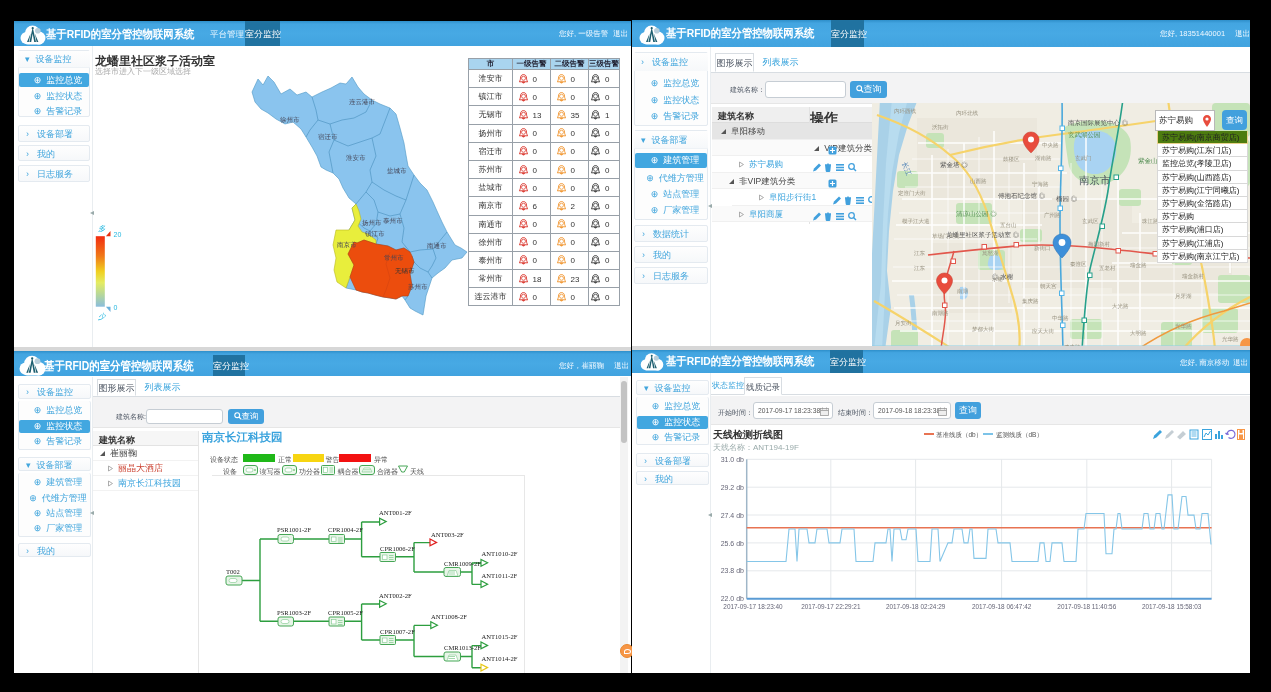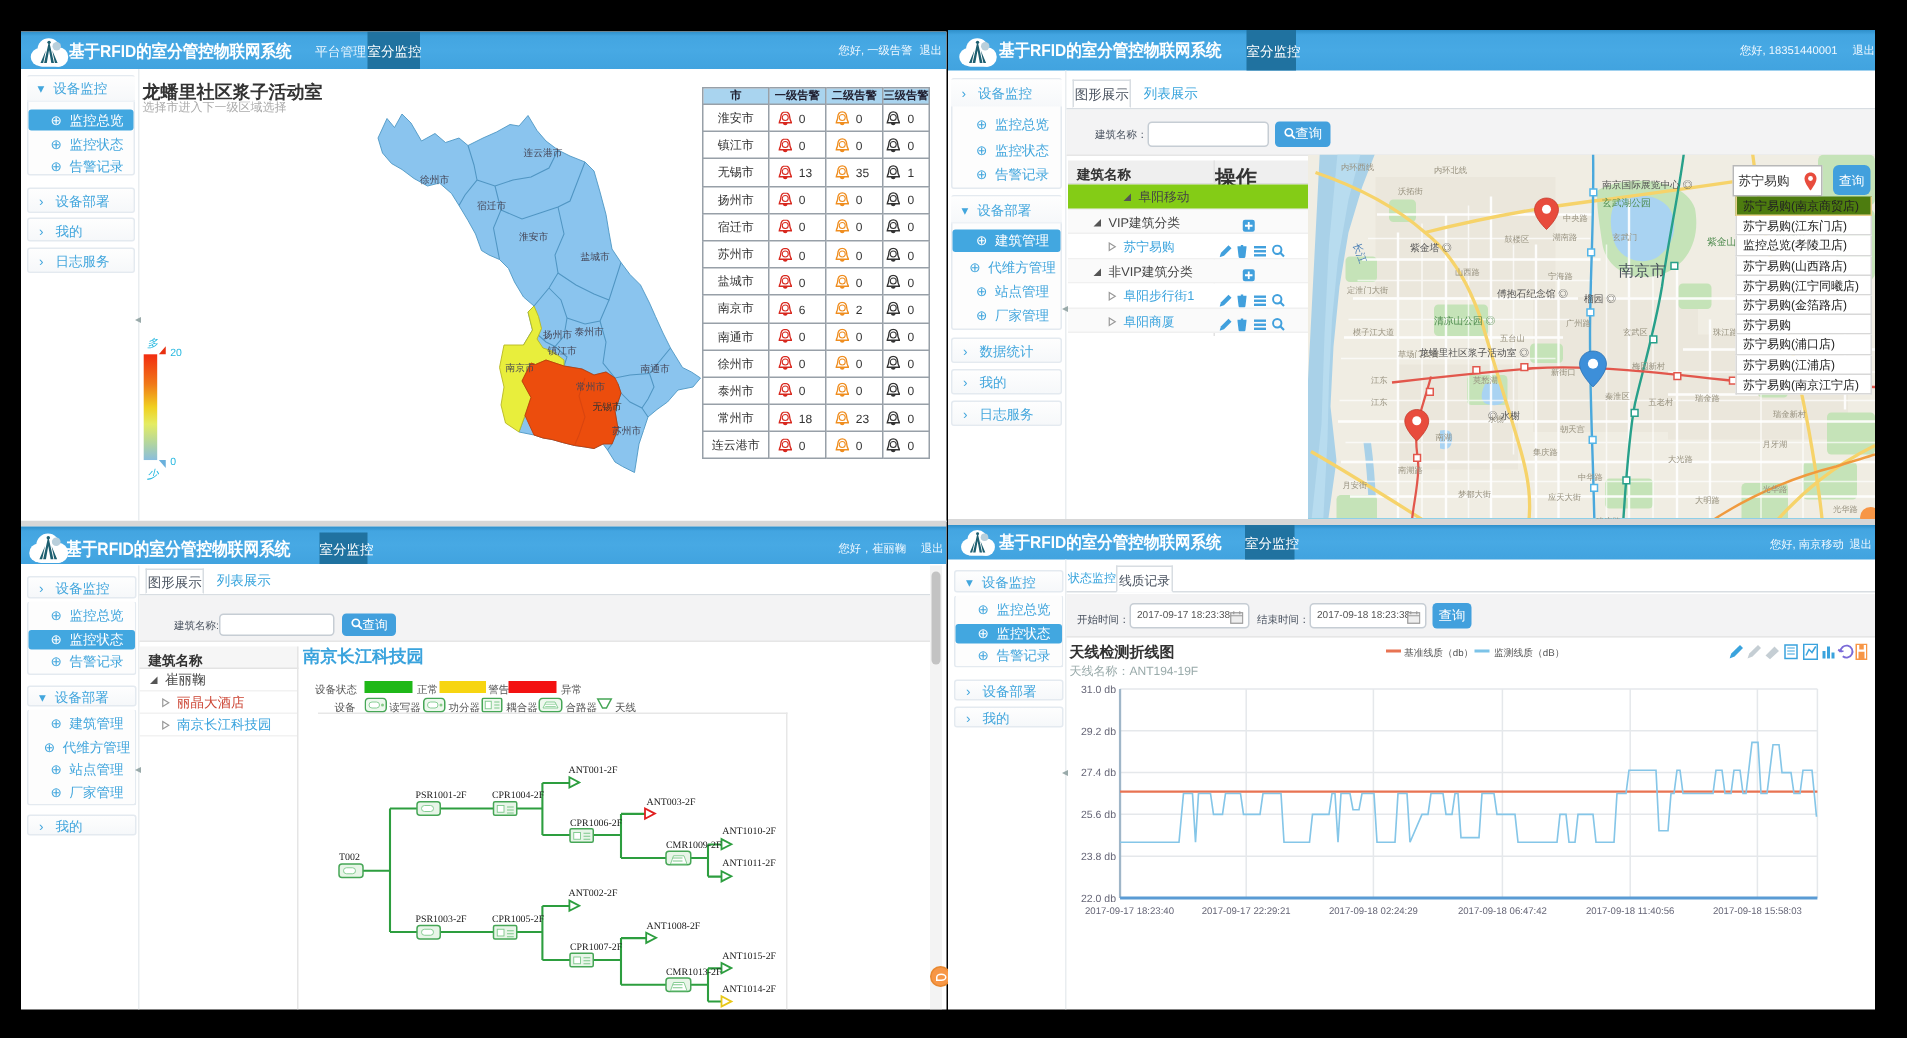--- a/index.html
+++ b/index.html
@@ -368,24 +368,24 @@
         <circle cx="3.2" cy="3.2" r="2.4" fill="none" stroke="#fff" stroke-width="1.1"></circle>
         <path d="M5,5 L7.3,7.3" stroke="#fff" stroke-width="1.2"></path>
       </svg>查询</div>
 
   <div class="abs" style="left:80px;top:87px;width:160px;height:16px;background:#efefef;border-bottom:1px solid #ddd;">
     <span class="abs" style="left:6px;top:3px;font-size:9px;color:#333;font-weight:bold;">建筑名称</span>
     <span class="abs" style="left:98px;top:3px;font-size:14px;color:#333;font-weight:bold;">操作</span>
   </div>
   <div class="abs" style="left:177px;top:87px;width:1px;height:117px;background:#e2e2e2;"></div>
   <div id="trtree" class="abs" style="left:80px;top:103px;width:160px;font-size:8.5px;color:#444;">
-    <div class="trrow" style="background:#84cc16;padding-left:28px;"><svg width="7" height="7" style="margin:0 4px 0 8px">
+    <div class="trrow" style="background:#e5e5e5;"><svg width="7" height="7" style="margin:0 4px 0 8px">
           <path d="M1,6 L6,6 L6,1 Z" fill="#555"></path>
         </svg>阜阳移动</div>
-    <div class="trrow" style="background:#fafafa;"><svg width="7" height="7" style="margin:0 4px 0 16px">
+    <div class="trrow" style="background:#fafafa;text-align:right;"><svg width="7" height="7" style="margin:0 4px 0 16px">
           <path d="M1,6 L6,6 L6,1 Z" fill="#555"></path>
         </svg>VIP建筑分类<span class="ops" style="left:116px;"><svg width="9" height="9">
             <rect x="0.5" y="0.5" width="8" height="8" rx="1.5" fill="#41a0dd"></rect>
             <path d="M4.5,2 V7 M2,4.5 H7" stroke="#fff" stroke-width="1.2"></path>
           </svg></span></div>
     <div class="trrow" style="background:#fff;"><svg width="7" height="7" style="margin:0 4px 0 26px">
           <path d="M1.5,1 L5.5,3.5 L1.5,6 Z" fill="none" stroke="#999" stroke-width="0.8"></path>
         </svg><span style="color:#3aa3dd">苏宁易购</span><span class="ops"><svg width="44" height="9" viewBox="0 0 44 9">
             <g fill="#41a0dd">
               <path d="M0,8.5 L1,5.5 L6,0.5 L8,2.5 L3,7.5 Z"></path>
@@ -396,21 +396,21 @@
             </g>
             <circle cx="38.5" cy="3.5" r="2.8" fill="none" stroke="#41a0dd" stroke-width="1.3"></circle>
             <path d="M40.5,5.5 L43,8" stroke="#41a0dd" stroke-width="1.4"></path>
           </svg></span></div>
     <div class="trrow" style="background:#fafafa;"><svg width="7" height="7" style="margin:0 4px 0 16px">
           <path d="M1,6 L6,6 L6,1 Z" fill="#555"></path>
         </svg>非VIP建筑分类<span class="ops" style="left:116px;"><svg width="9" height="9">
             <rect x="0.5" y="0.5" width="8" height="8" rx="1.5" fill="#41a0dd"></rect>
             <path d="M4.5,2 V7 M2,4.5 H7" stroke="#fff" stroke-width="1.2"></path>
           </svg></span></div>
-    <div class="trrow" style="background:#fff;"><svg width="7" height="7" style="margin:0 4px 0 26px">
+    <div class="trrow" style="background:#fff;margin-left:20px;"><svg width="7" height="7" style="margin:0 4px 0 26px">
           <path d="M1.5,1 L5.5,3.5 L1.5,6 Z" fill="none" stroke="#999" stroke-width="0.8"></path>
         </svg><span style="color:#3aa3dd">阜阳步行街1</span><span class="ops"><svg width="44" height="9" viewBox="0 0 44 9">
             <g fill="#41a0dd">
               <path d="M0,8.5 L1,5.5 L6,0.5 L8,2.5 L3,7.5 Z"></path>
               <path d="M12,2 h6 l-0.7,6 q-0.1,1 -1,1 h-2.6 q-0.9,0 -1,-1 Z M12,1.2 h6 v0.8 h-6 Z M14.2,0.4 h1.6 v0.8 h-1.6 Z"></path>
               <rect x="23" y="1" width="8" height="1.6"></rect>
               <rect x="23" y="3.7" width="8" height="1.6"></rect>
               <rect x="23" y="6.4" width="8" height="1.6"></rect>
             </g>
             <circle cx="38.5" cy="3.5" r="2.8" fill="none" stroke="#41a0dd" stroke-width="1.3"></circle>

